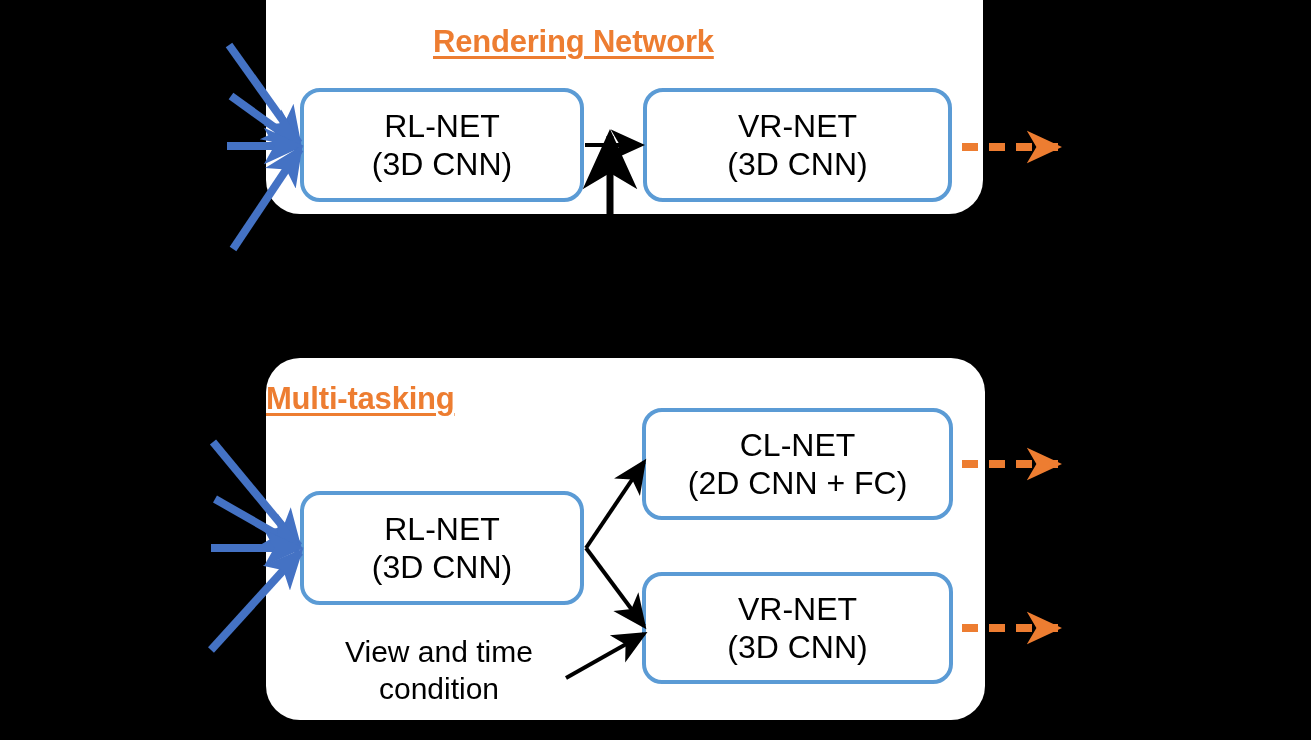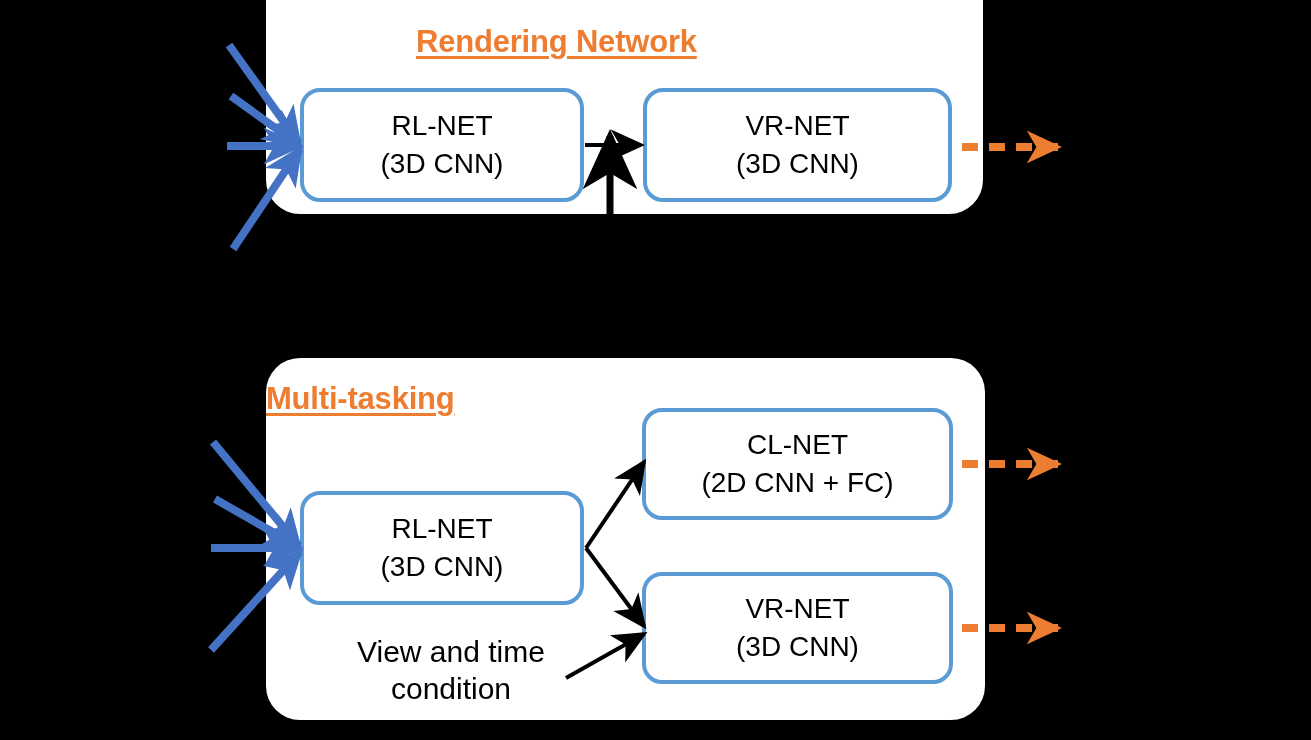--- a/index.html
+++ b/index.html
@@ -48,21 +48,21 @@
     color: #ED7D31;
     font-weight: bold;
     text-decoration: underline;
     text-underline-offset: 4px;
     text-decoration-thickness: 3px;
     white-space: nowrap;
     font-size: 31px;
     letter-spacing: -0.2px;
   }
   #title-rendering {
-    left: 416px;
+    left: 433px;
     top: 24px;
   }
   #title-multitasking {
     left: 266px;
     top: 379px;
     width: 360px;
     text-align: left;
     white-space: normal;
     line-height: 40px;
   }
@@ -75,39 +75,39 @@
     position: absolute;
     border: 4px solid #5B9BD5;
     border-radius: 20px;
     background: #ffffff;
     box-sizing: border-box;
     display: flex;
     flex-direction: column;
     align-items: center;
     justify-content: center;
     color: #000000;
-    font-size: 28px;
+    font-size: 32px;
     line-height: 38px;
     text-align: center;
   }
   .net-box .nb-line {
     display: block;
     white-space: nowrap;
   }
 
   #box-rl-top   { left: 300px; top: 88px;  width: 284px; height: 114px; }
   #box-vr-top   { left: 643px; top: 88px;  width: 309px; height: 114px; }
   #box-rl-bot   { left: 300px; top: 491px; width: 284px; height: 114px; }
   #box-cl-bot   { left: 642px; top: 408px; width: 311px; height: 112px; justify-content: center; }
   #box-vr-bot   { left: 642px; top: 572px; width: 311px; height: 112px; }
 
   
   #caption-view-time {
     position: absolute;
-    left: 320px;
+    left: 308px;
     top: 633px;
     width: 262px;
     text-align: center;
     color: #000000;
     font-size: 30px;
     line-height: 37px;
   }
 
   
   #overlay {

